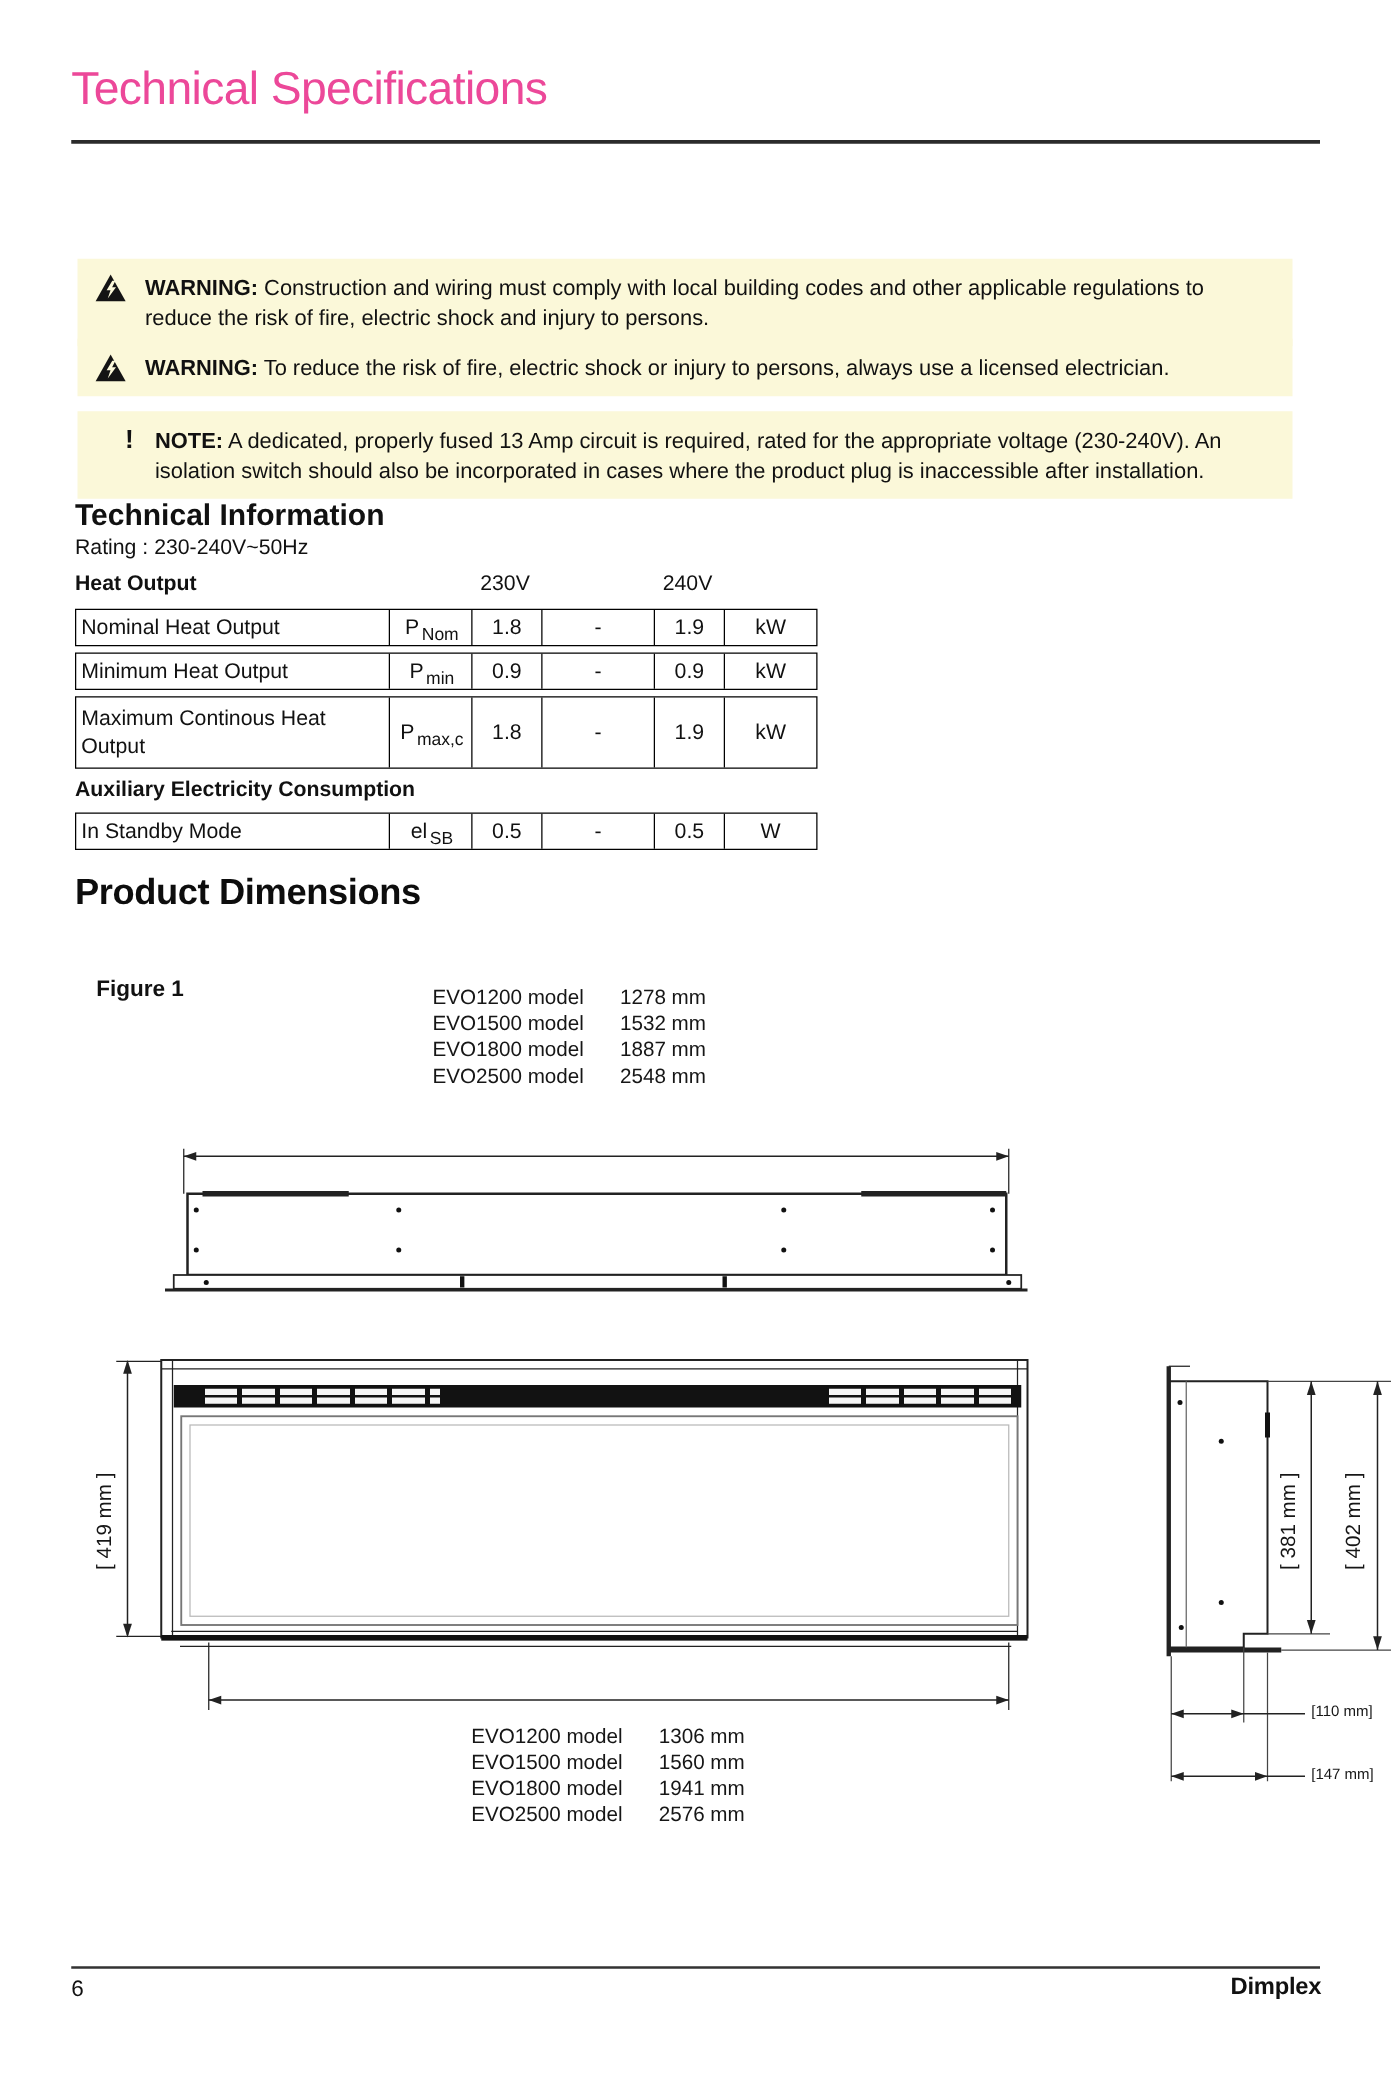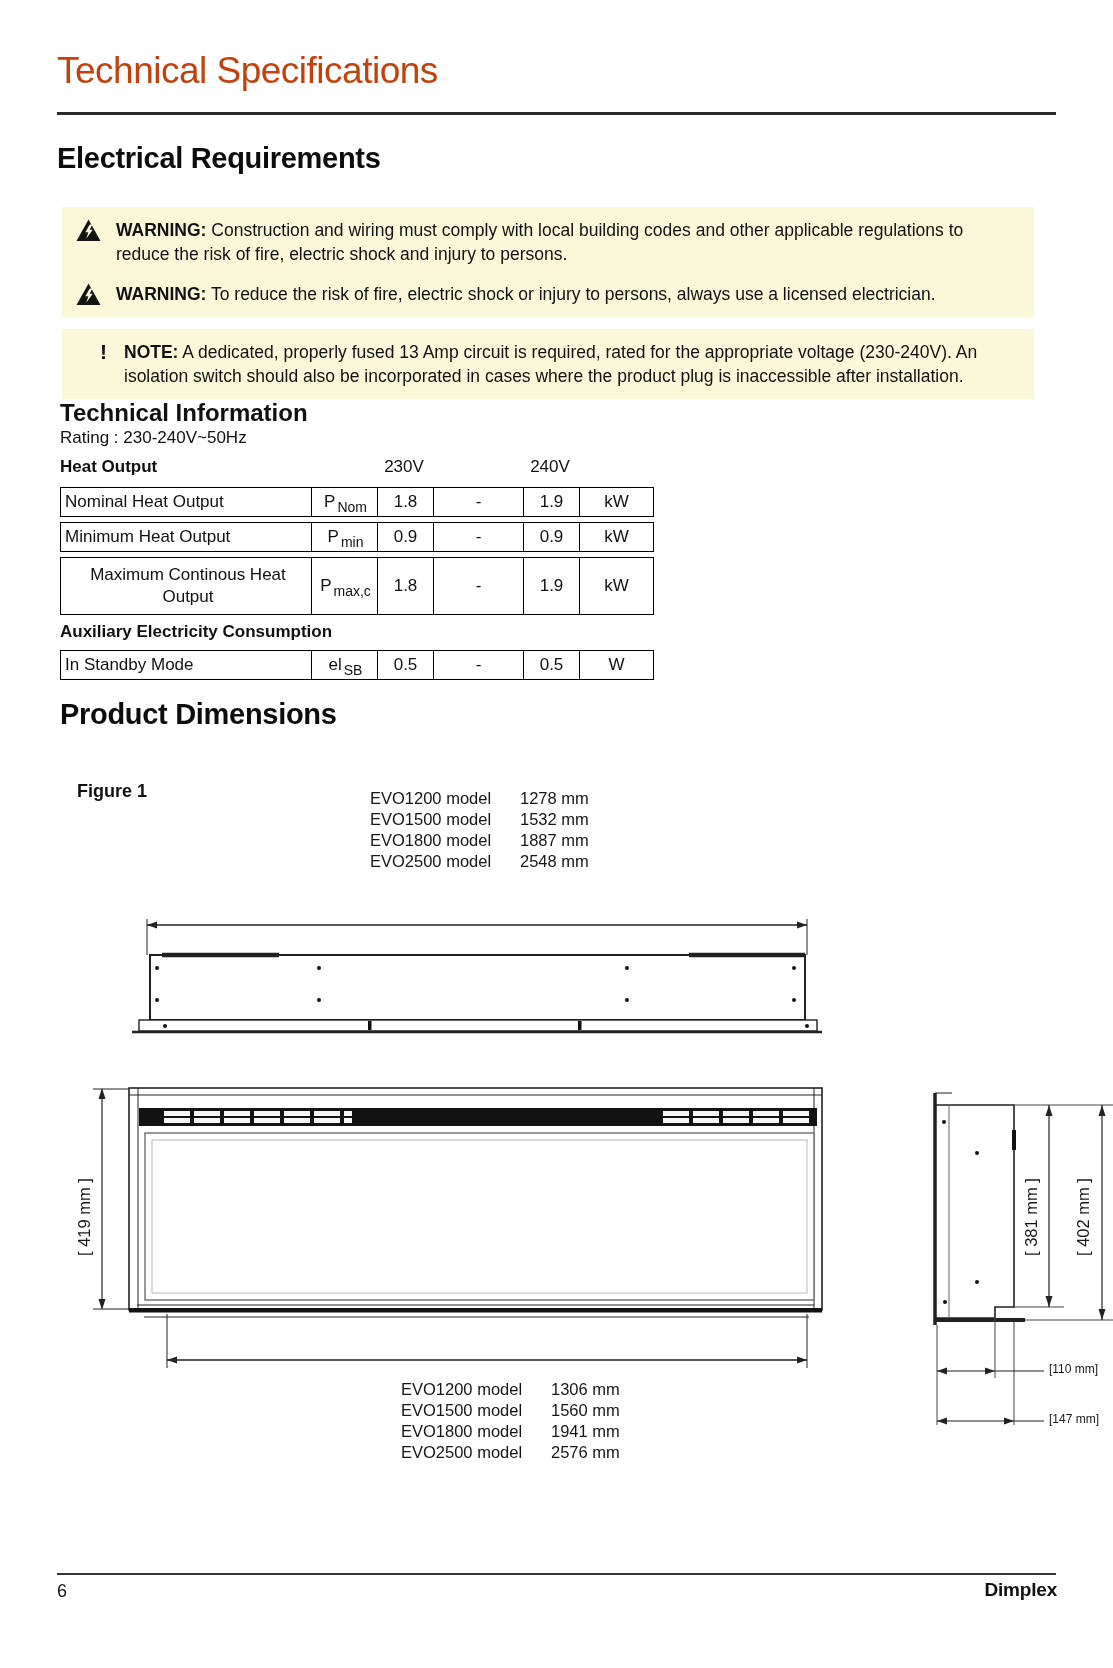--- a/index.html
+++ b/index.html
@@ -3,64 +3,63 @@
 <meta charset="utf-8">
 <style>
   html,body{margin:0;padding:0;background:#e8e8e8;}
   .page{
     position:relative;width:1113px;height:1668px;background:#ffffff;
     margin:0 auto;font-family:"Liberation Sans",sans-serif;color:#111;
     overflow:hidden;
   }
   .abs{position:absolute;}
   
-  .doc-title{left:57px;top:50px;font-size:37px;font-weight:400;letter-spacing:-0.5px;color:#c2410c;}
+  .doc-title{left:57px;top:50px;font-size:37px;font-weight:400;letter-spacing:-0.5px;color:#ec4899;}
   .title-rule{left:57px;top:112px;width:999px;height:3px;background:#2b2b2b;}
   .h2{font-size:29px;font-weight:700;letter-spacing:-0.3px;color:#0d0d0d;}
   .h-electrical{left:57px;top:142px;}
   .h-dimensions{left:60px;top:698px;}
   .h3{font-size:24px;font-weight:700;}
   
   .callout{left:62px;width:972px;background:#fbf8d9;display:flex;align-items:flex-start;}
   .callout .icon-col{flex:0 0 40px;padding:12px 0 0 14px;}
   .callout .txt{font-size:17.5px;line-height:24px;padding:11px 14px 11px 0;color:#111;}
   .callout .lbl{font-weight:700;}
   .note-bang{font-size:21px;font-weight:800;padding-left:24px;line-height:24px;margin-top:11px;display:inline-block;}
   
   .body-text{font-size:17px;color:#111;}
-  .spec-grid{display:grid;grid-template-columns:250px 66px 56px 90px 56px 74px;text-align:center;}
+  .spec-grid{display:grid;grid-template-columns:250px 66px 56px 90px 56px 74px;}
   .spec-row{border:1.6px solid #000;}
   .spec-row > div{border-left:1.6px solid #000;display:flex;align-items:center;justify-content:center;font-size:17px;}
   .spec-row > div:first-child{border-left:none;justify-content:flex-start;padding-left:4px;}
   .spec-head > div{font-size:17px;display:flex;align-items:center;justify-content:center;}
   .spec-head > div:first-child{justify-content:flex-start;font-weight:700;}
   sub.sym{font-size:14px;position:relative;top:5px;left:2px;}
   
   .fig{left:74px;top:778px;width:1056px;height:700px;}
   .dim-list{position:absolute;font-size:16.5px;line-height:21px;color:#161616;}
-  .dim-list .row{display:flex;margin-left:24px;}
+  .dim-list .row{display:flex;}
   .dim-list .m{width:150px;}
   .rot{position:absolute;font-size:16.5px;color:#161616;writing-mode:vertical-rl;transform:rotate(180deg);white-space:nowrap;}
   .dimlab{position:absolute;font-size:12px;color:#161616;white-space:nowrap;}
   .slots{position:absolute;display:flex;flex-direction:column;gap:2px;padding:2px 2px;background:#121212;box-sizing:border-box;}
   .slots .srow{flex:1;background-image:repeating-linear-gradient(to right,#f6f6f6 0 26px,#121212 26px 30px);}
   
   .footer-rule{left:57px;top:1573px;width:999px;height:2px;background:#333;}
   .footer-left{left:57px;top:1581px;font-size:18px;}
   .footer-right{top:1579px;right:56px;font-size:19px;font-weight:700;letter-spacing:-0.2px;}
 </style>
 </head>
 <body>
 
 <div class="page">
 
   <div class="abs doc-title">Technical Specifications</div>
   <div class="abs title-rule"></div>
 
-  <div class="abs h2 h-electrical">Electrical Requirements</div>
 
   <div class="abs callout" style="top:187px;min-height:62px;margin-top:20px;">
     <div class="icon-col">
       <svg width="25" height="23" viewBox="0 0 25 23">
           <polygon points="12.5,0.5 24.5,22 0.5,22" fill="#141414"></polygon>
           <path d="M13.8 5.5 L9.3 13.2 h3.1 l-2.2 6.5 6.6 -8.9 h-3.1 l2.6 -5.3 z" fill="#fbf8d9"></path>
         </svg>
     </div>
     <div class="txt" style="width:905px;">
       <span class="lbl">WARNING:</span>

